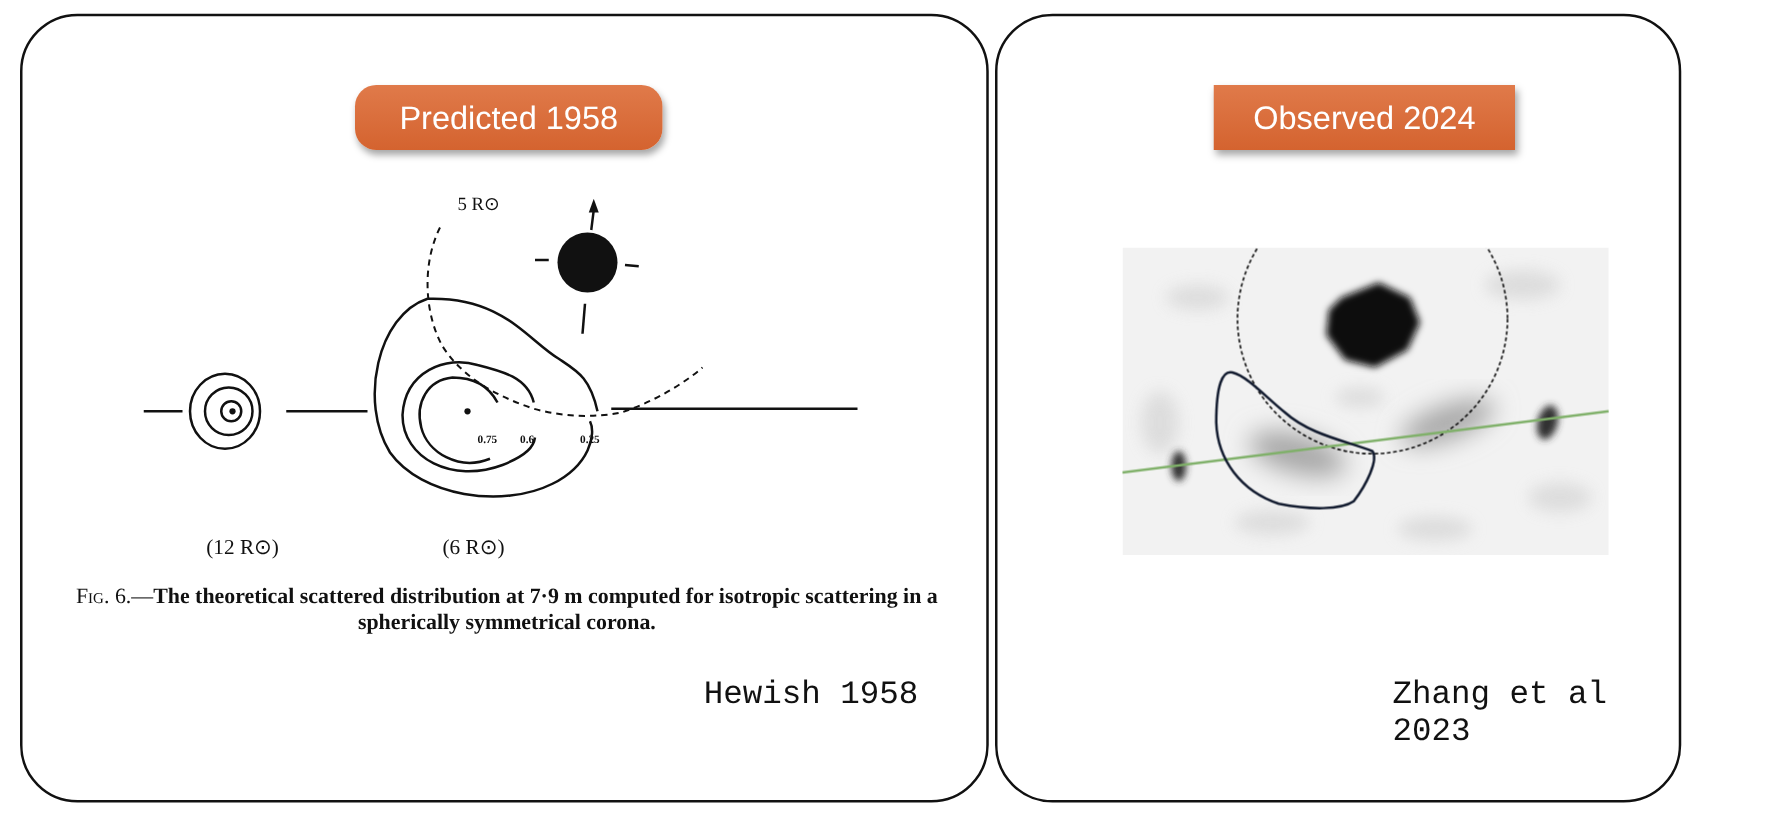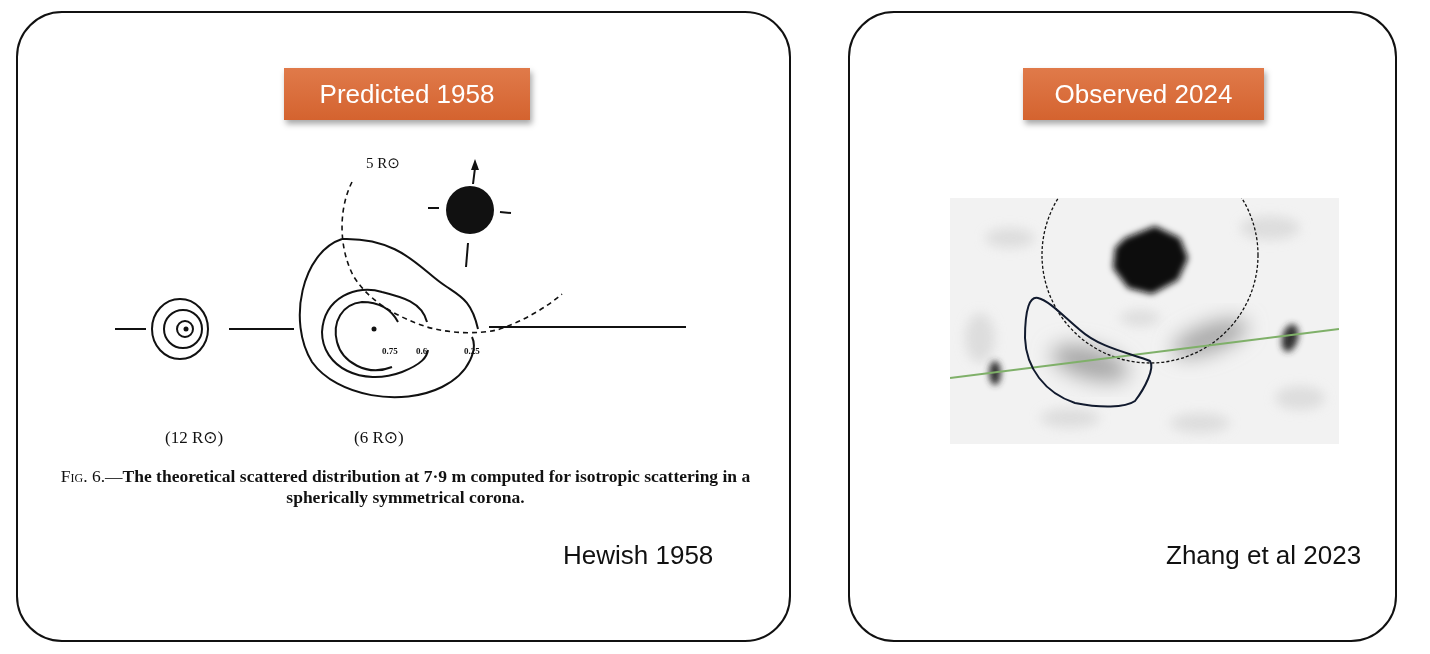--- a/index.html
+++ b/index.html
@@ -1,23 +1,23 @@
 <!DOCTYPE html>
 <html><head>
 <meta charset="utf-8">
 <style>
   html, body { margin: 0; padding: 0; background: #ffffff; }
   body { width: 1430px; height: 654px; position: relative; overflow: hidden; font-family: "Liberation Sans", sans-serif; }
   .panel { position: absolute; border: 2px solid #111; border-radius: 46px; background: #fff; box-sizing: border-box; }
   #panel-left { left: 16px; top: 11px; width: 775px; height: 631px; }
-  #panel-right { left: 848px; top: 11px; width: 549px; height: 631px; }
+  #panel-right { left: 796px; top: 11px; width: 549px; height: 631px; }
   .badge { position: absolute; background: linear-gradient(#e07a4a, #d4632f); color: #fff; font-family: "Liberation Sans", sans-serif; font-size: 26px; line-height: 52px; height: 52px; text-align: center; box-shadow: 2px 4px 6px rgba(0,0,0,0.35); }
-  #badge-left { left: 266px; top: 55px; width: 246px; }
+  #badge-left { left: 266px; top: 55px; width: 246px; border-radius: 17px; }
   #badge-right { left: 173px; top: 55px; width: 241px; }
-  .credit { position: absolute; font-family: Liberation Sans, sans-serif; font-size: 26px; color: #111; }
+  .credit { position: absolute; font-family: Liberation Mono, monospace; font-size: 26px; color: #111; }
   #credit-left { left: 545px; top: 527px; }
   #credit-right { left: 316px; top: 527px; }
   .caption { position: absolute; left: 10px; top: 453px; width: 755px; text-align: center; font-family: "Liberation Serif", serif; font-size: 17.5px; line-height: 21px; color: #111; }
   .caption .fig { font-style: normal; font-variant: small-caps; margin-top: 12px; }
   .caption .it { font-weight: bold; }
   svg text { font-family: "Liberation Serif", serif; }
   #observed-image { position: absolute; left: 100px; top: 185px; width: 389px; height: 246px; }
 </style>
 </head>
 <body>

